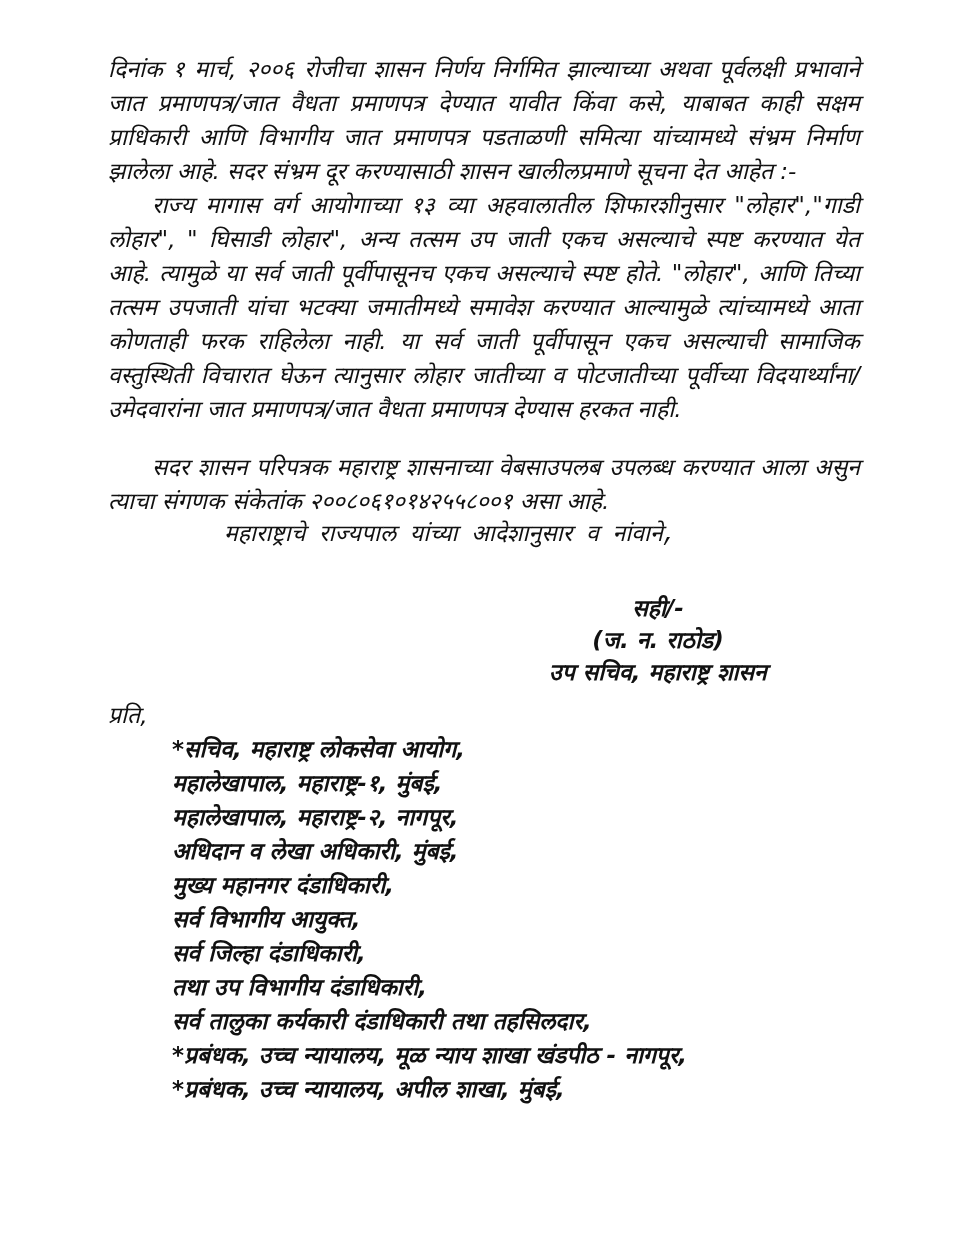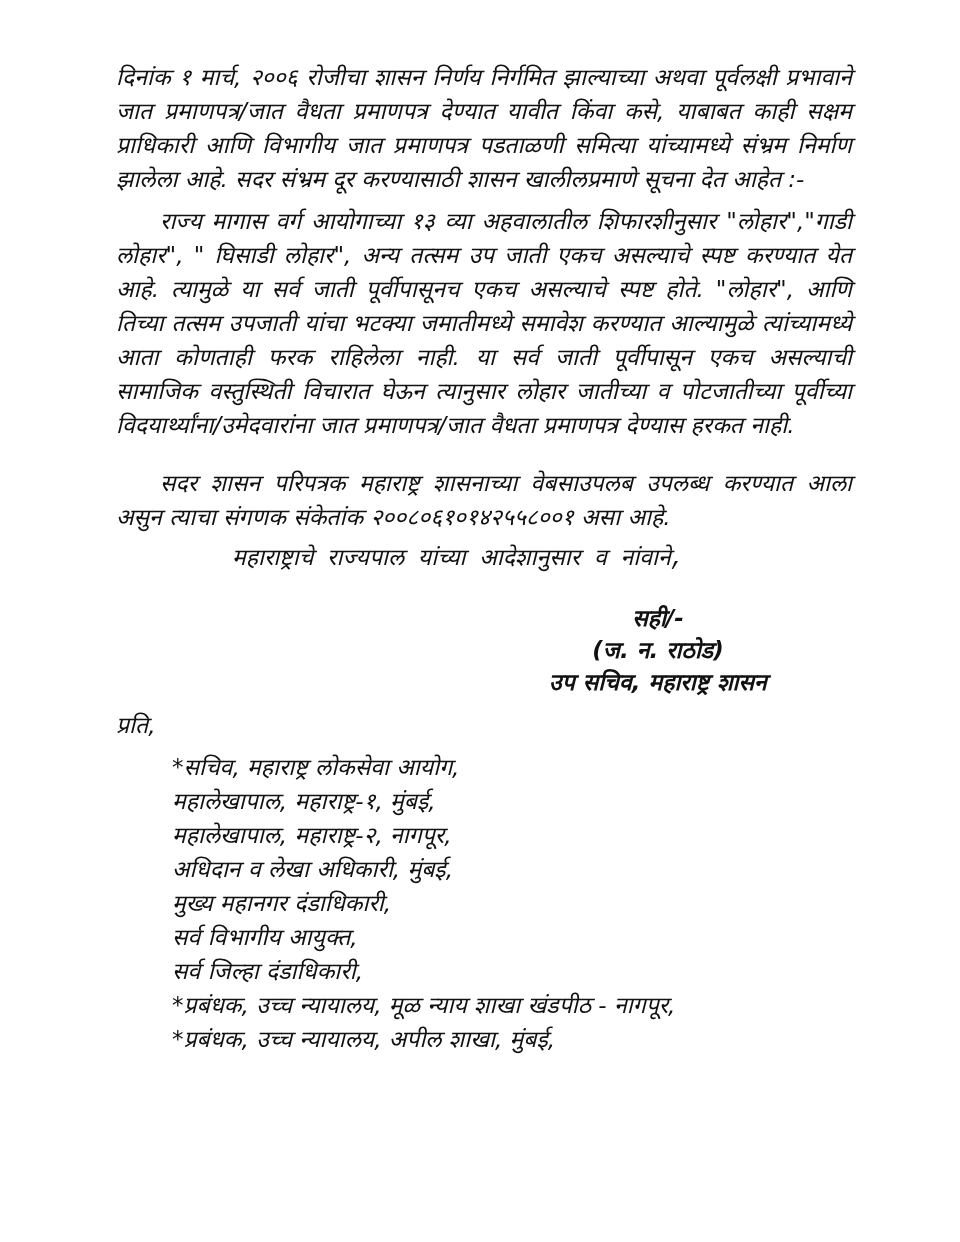--- a/index.html
+++ b/index.html
@@ -18,52 +18,53 @@
     color: #111111;
   }
   .content {
     position: absolute;
     left: 108px;
     top: 52px;
     width: 752px;
     font-size: 23px;
     line-height: 34px;
   }
-  p { margin: 8px; }
+  p { margin: 0; }
   .para {
     text-align: justify;
   }
   .first-indent {
     text-indent: 44px;
   }
   .block-gap {
     margin-top: 24px;
   }
   .order-line {
     padding-left: 116px;
     margin-top: 0;
     font-family: Liberation Mono, monospace;
   }
   .signature {
-    margin-top: 26px;
+    margin-top: 40px;
     margin-left: 420px;
     width: 260px;
     text-align: center;
     font-weight: bold;
     line-height: 32px;
   }
   .copy-to {
     margin-top: 10px;
   }
   .recipients {
     padding-left: 64px;
     line-height: 34px;
   }
   .recipient-line {
     white-space: pre-wrap;
+    font-weight: bold;
   }
 </style>
 </head>
 <body>
 
 <div class="page">
   <div class="content">
 
     <p class="para">दिनांक १ मार्च, २००६ रोजीचा शासन निर्णय निर्गमित झाल्याच्या अथवा पूर्वलक्षी प्रभावाने जात प्रमाणपत्र/जात वैधता प्रमाणपत्र देण्यात यावीत किंवा कसे, याबाबत काही सक्षम प्राधिकारी आणि विभागीय जात प्रमाणपत्र पडताळणी समित्या यांच्यामध्ये संभ्रम निर्माण झालेला आहे. सदर संभ्रम दूर करण्यासाठी शासन खालीलप्रमाणे सूचना देत आहेत :-</p>
 
@@ -82,18 +83,20 @@
     <p class="copy-to">प्रति,</p>
 
     <div class="recipients">
       <div class="recipient-line">*सचिव, महाराष्ट्र लोकसेवा आयोग,</div>
       <div class="recipient-line">महालेखापाल, महाराष्ट्र-१, मुंबई,</div>
       <div class="recipient-line">महालेखापाल, महाराष्ट्र-२, नागपूर,</div>
       <div class="recipient-line">अधिदान व लेखा अधिकारी, मुंबई,</div>
       <div class="recipient-line">मुख्य महानगर दंडाधिकारी,</div>
       <div class="recipient-line">सर्व विभागीय आयुक्त,</div>
       <div class="recipient-line">सर्व जिल्हा दंडाधिकारी,</div>
+      <div class="recipient-line">तथा उप विभागीय दंडाधिकारी,</div>
+      <div class="recipient-line">सर्व तालुका कर्यकारी दंडाधिकारी तथा तहसिलदार,</div>
       <div class="recipient-line">*प्रबंधक, उच्च न्यायालय, मूळ न्याय शाखा खंडपीठ - नागपूर,</div>
       <div class="recipient-line">*प्रबंधक, उच्च न्यायालय, अपील शाखा, मुंबई,</div>
     </div>
 
   </div>
 </div>
 
 </body></html>

